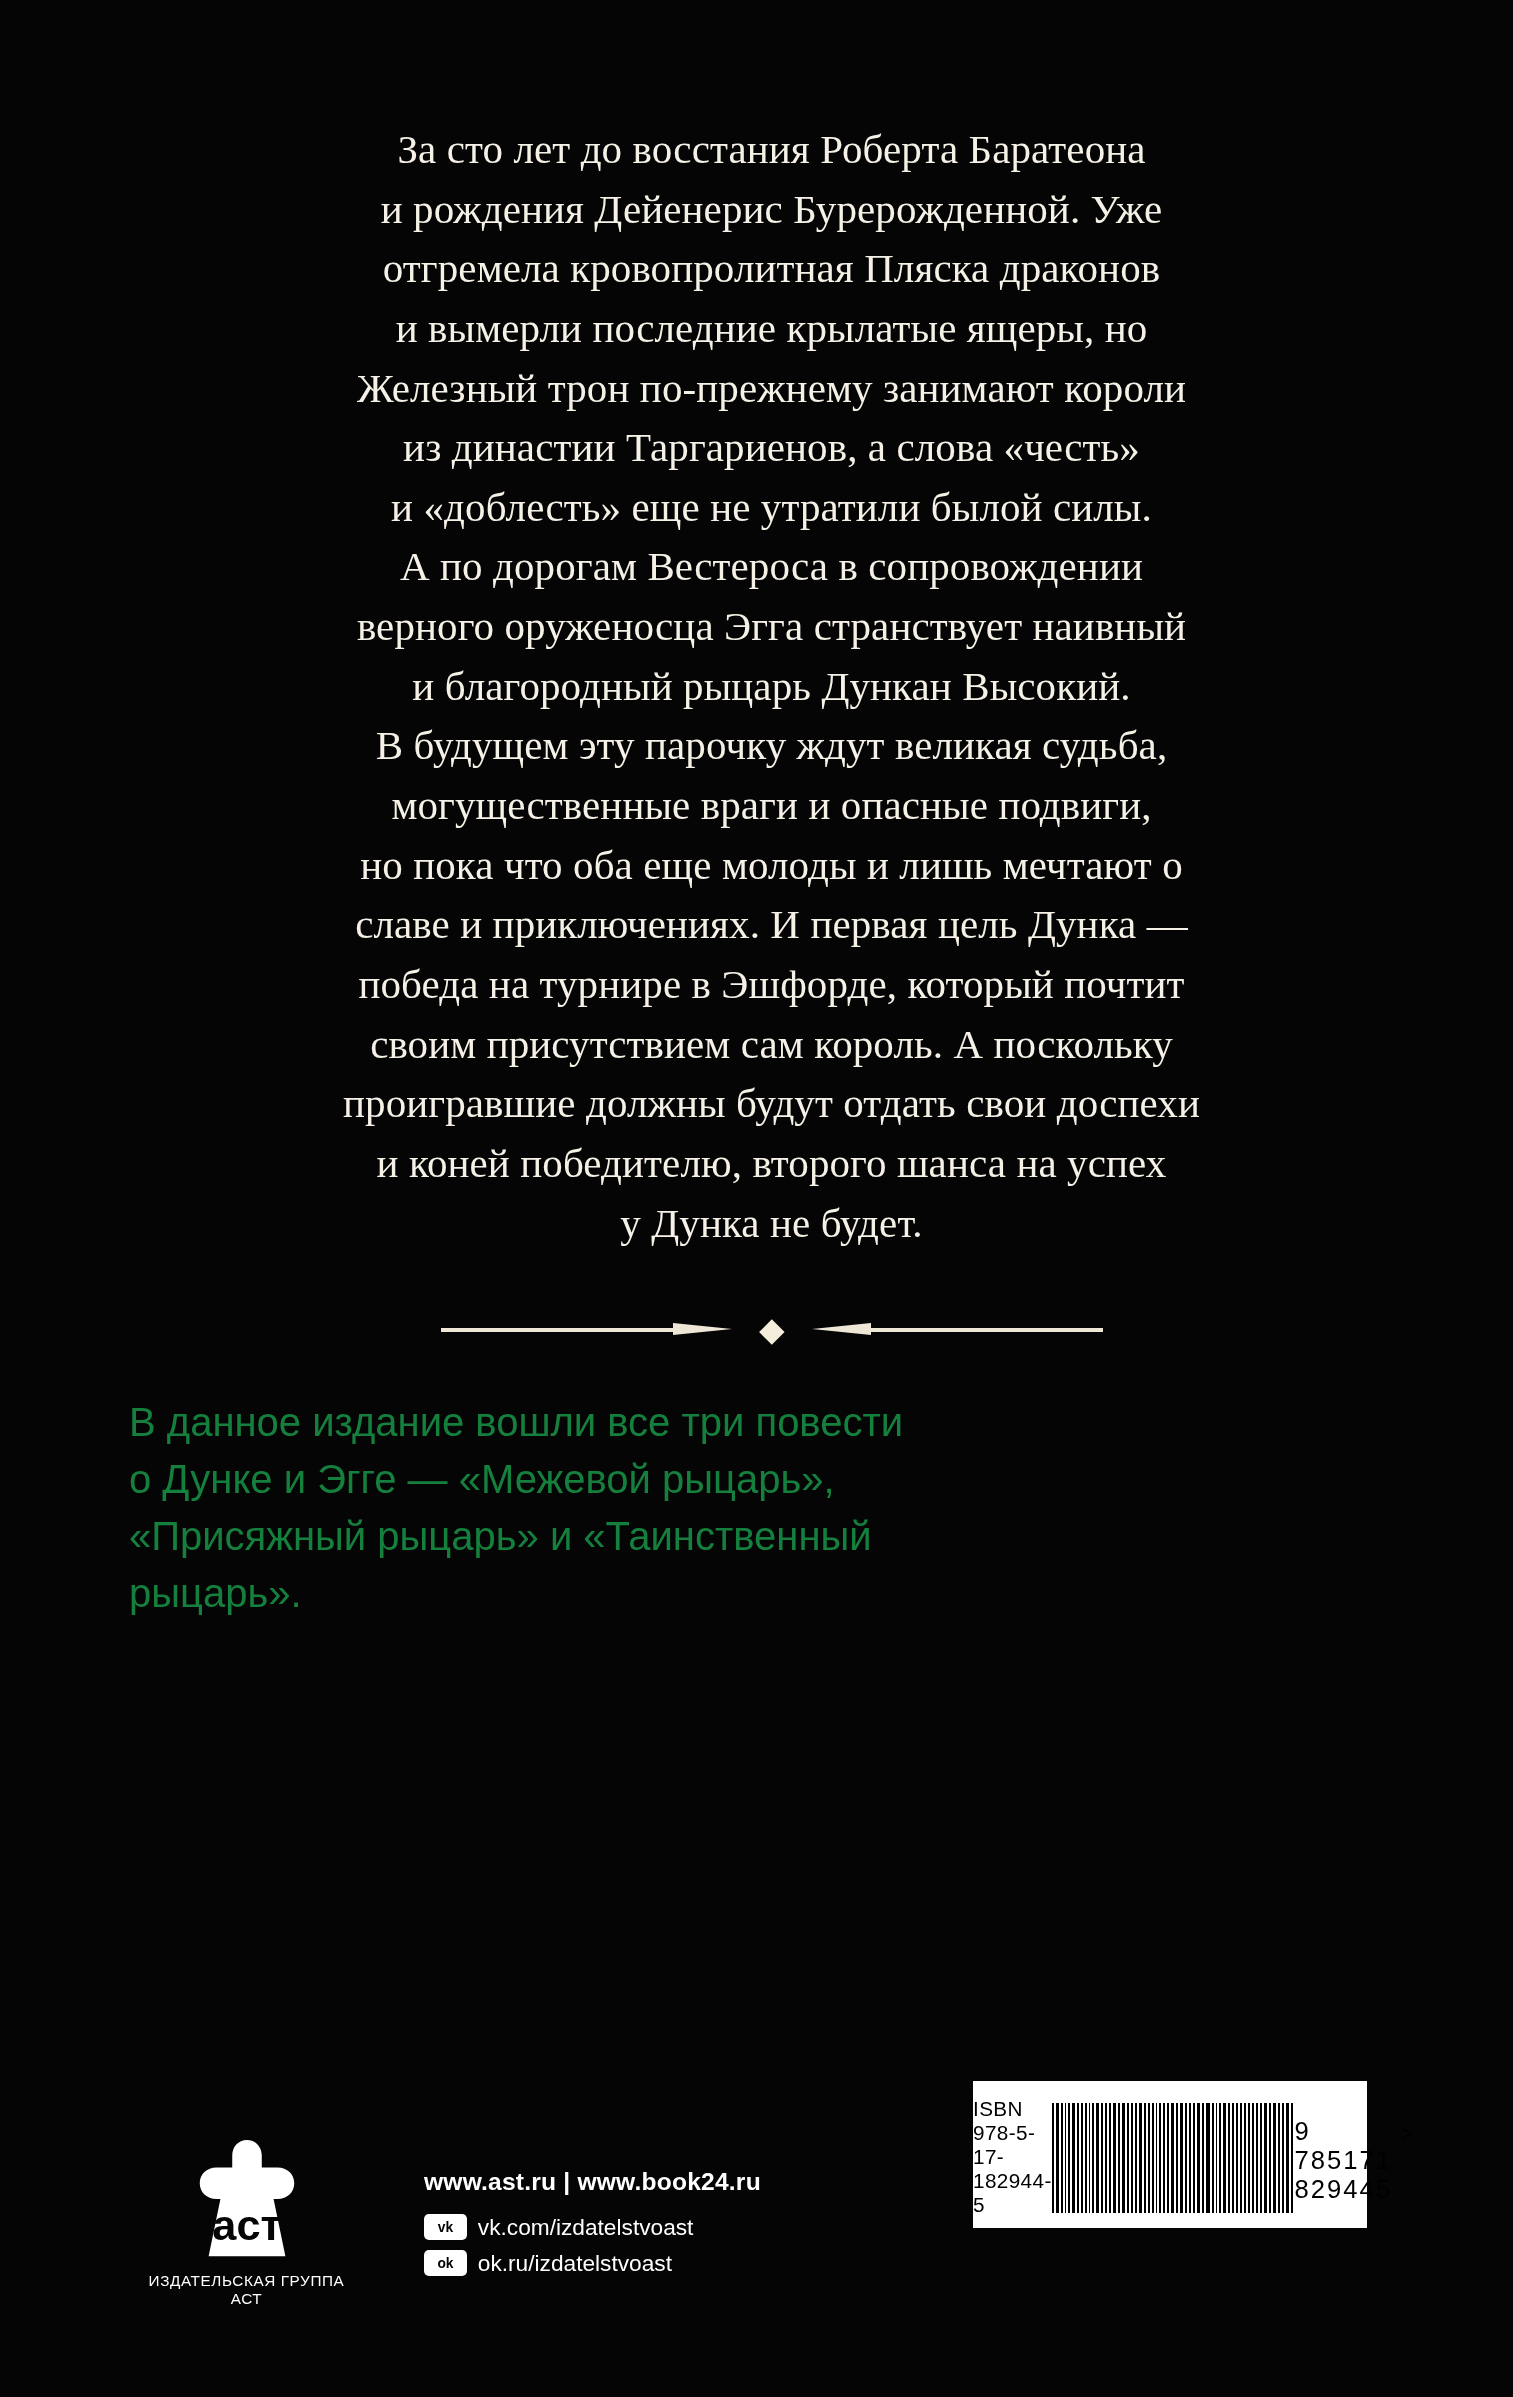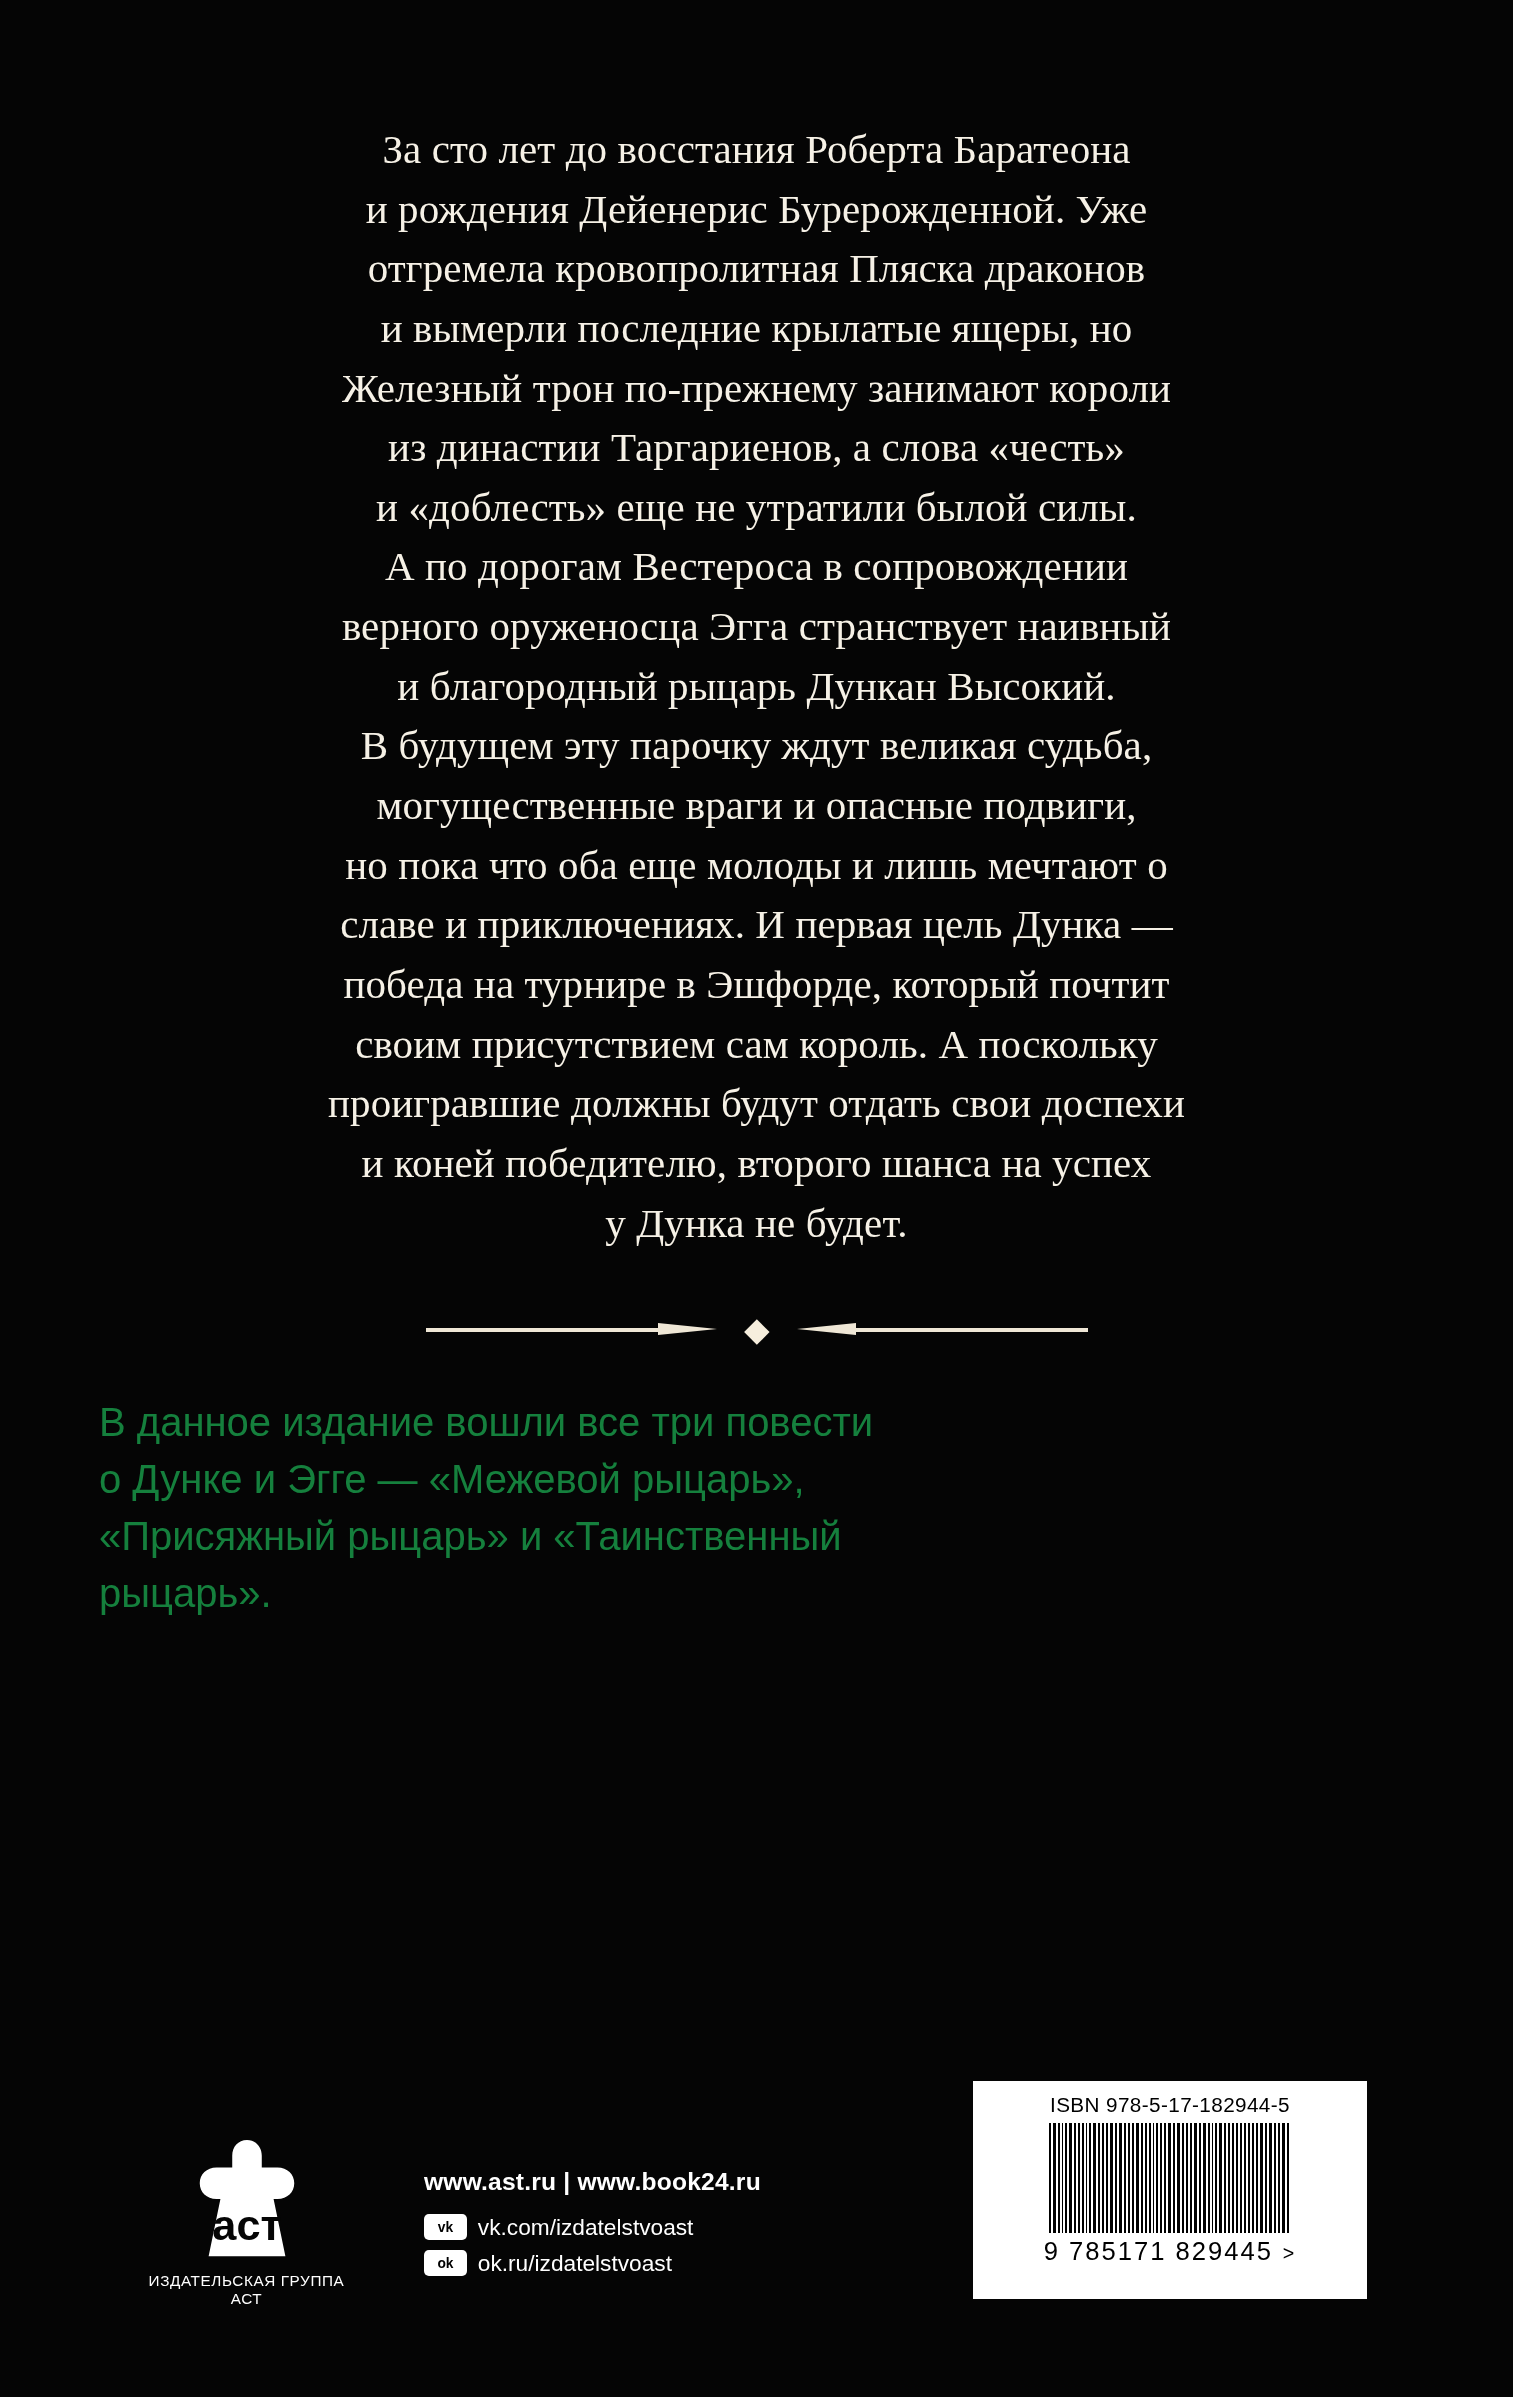--- a/index.html
+++ b/index.html
@@ -15,20 +15,21 @@
     font-family: "Liberation Serif", serif;
     color: #f2ece1;
   }
 
   .page {
     position: absolute;
     inset: 0;
     background: #050505;
     display: flex;
     flex-direction: column;
+    padding-left: 30px;
   }
 
   
   .blurb {
     margin: 120px 113px 0 113px;
     text-align: center;
     font-family: "Liberation Serif", serif;
     font-size: 41px;
     line-height: 1.455;
     color: #f6f1e6;
@@ -167,25 +168,25 @@
     margin-right: 10.8px;
     font-family: "Liberation Sans", sans-serif;
   }
 
   
   .barcode-box {
     position: absolute;
     right: 146px;
     top: 0;
     width: 394px;
-    height: 218px;
+    height: 147px;
     background: #ffffff;
     color: #000000;
     display: flex;
-    flex-direction: column;
+    flex-direction: row;
     align-items: center;
     padding-top: 11.8px;
     box-sizing: border-box;
   }
   .isbn-text {
     font-family: "Liberation Sans", sans-serif;
     font-size: 20.7px;
     letter-spacing: 0.4px;
     margin-bottom: 5.9px;
   }

